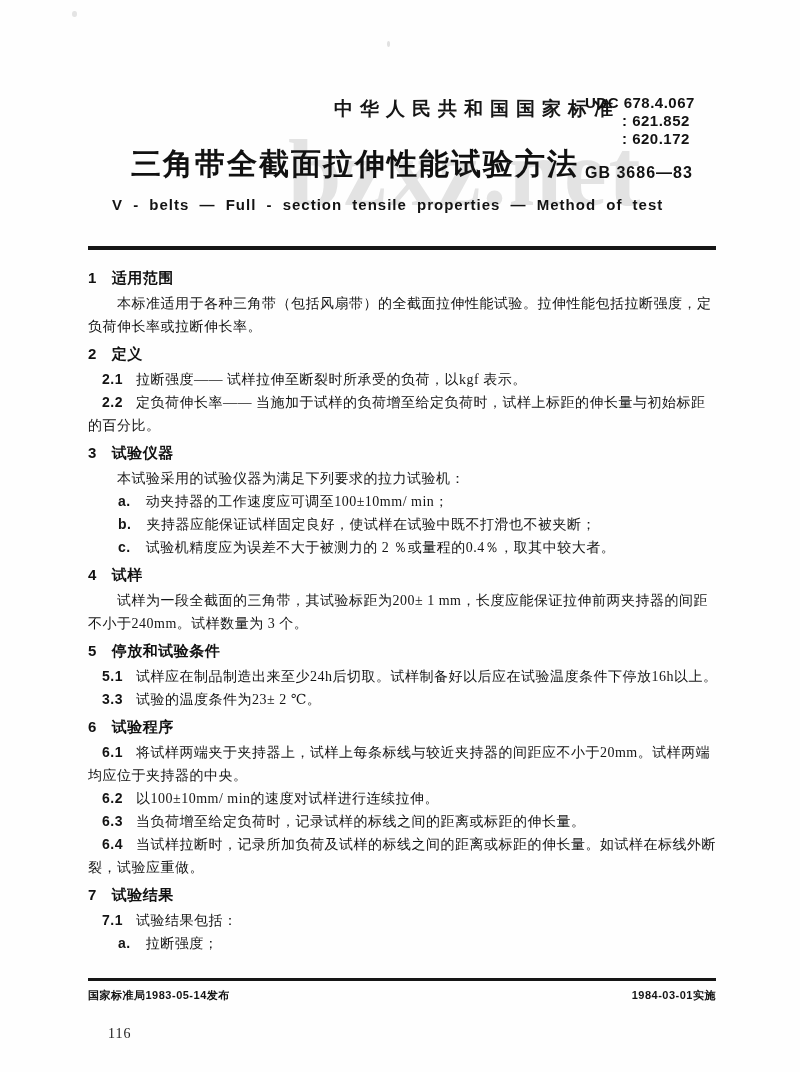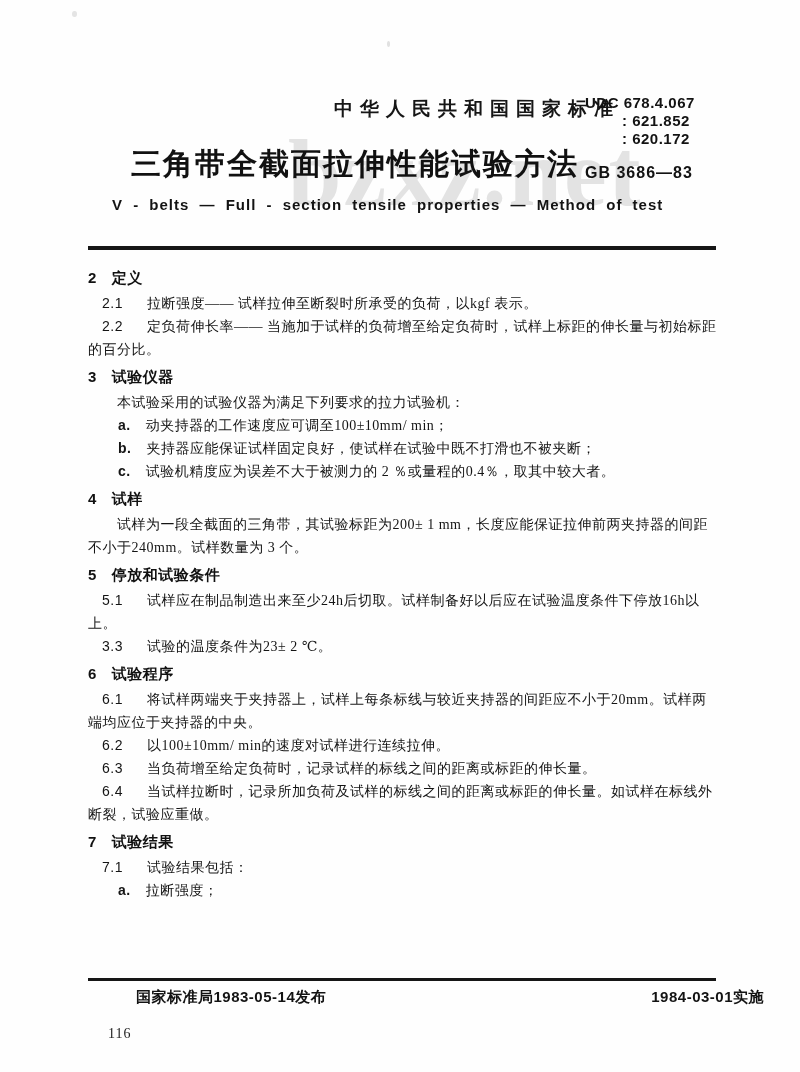--- a/index.html
+++ b/index.html
@@ -55,30 +55,30 @@
     font-size:14px;line-height:23px;letter-spacing:.5px;
   }
   .sec-h{
     margin:4px 0 3px;font-family:"Liberation Sans","DejaVu Sans",sans-serif;
     font-weight:bold;font-size:15px;line-height:23px;color:#111;
   }
   .sec-h .sec-no{margin-right:15px;}
   p{margin:0;}
   .para{ text-indent:29px; }
   .clause{ padding-left:14px; text-indent:0; }
-  .clause .cl-label{font-family:"Liberation Sans","DejaVu Sans",sans-serif;font-weight:normal;margin-right:24px;}
+  .clause .cl-label{font-family:"Liberation Sans","DejaVu Sans",sans-serif;font-weight:bold;margin-right:13px;}
   .clause.hang{ padding-left:0; text-indent:14px; }
   .li{ padding-left:30px; }
   .li .li-label{font-family:"Liberation Sans","DejaVu Sans",sans-serif;font-weight:bold;margin-right:15px;}
 
   .footer-row{
     position:absolute;left:88px;top:988px;width:628px;display:flex;
     justify-content:space-between;z-index:2;
     font-family:"Liberation Sans","DejaVu Sans",sans-serif;
-    font-weight:bold;font-size:15px;letter-spacing:.5px;color:#131313;margin-left:48px;
+    font-weight:bold;font-size:11px;letter-spacing:.5px;color:#131313;
   }
   .page-num{
     position:absolute;left:108px;top:1026px;z-index:2;
     font-size:14px;letter-spacing:1px;color:#222;
   }
 </style>
 </head>
 <body>
 
 <div class="page">
@@ -96,20 +96,26 @@
     <div class="gb">GB  3686—83</div>
   </div>
 
   <div class="doc-title">三角带全截面拉伸性能试验方法</div>
   <div class="doc-title-en">V - belts — Full - section  tensile  properties — Method  of  test</div>
 
   <div class="rule-top"></div>
 
   <div class="body-col">
 
+    <div>
+      <h2 class="sec-h">
+        <span class="sec-no">1</span><span>适用范围</span>
+      </h2>
+      <p class="para">本标准适用于各种三角带（包括风扇带）的全截面拉伸性能试验。拉伸性能包括拉断强度，定负荷伸长率或拉断伸长率。</p>
+    </div>
 
     <div>
       <h2 class="sec-h">
         <span class="sec-no">2</span><span>定义</span>
       </h2>
       <p class="clause hang"><span class="cl-label">2.1</span><span>拉断强度—— 试样拉伸至断裂时所承受的负荷，以kgf 表示。</span></p>
       <p class="clause hang"><span class="cl-label">2.2</span><span>定负荷伸长率—— 当施加于试样的负荷增至给定负荷时，试样上标距的伸长量与初始标距的百分比。</span></p>
     </div>
 
     <div>

